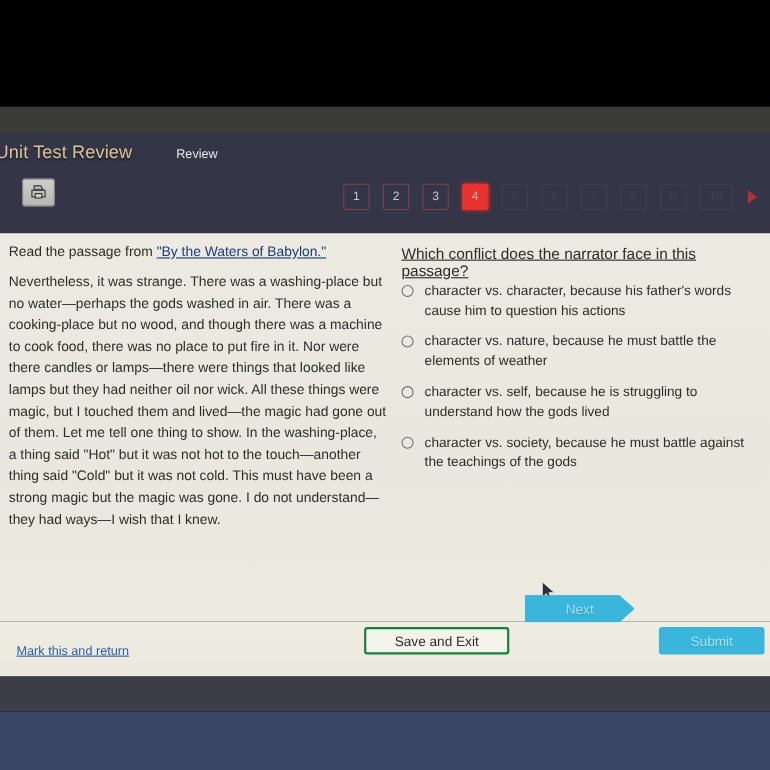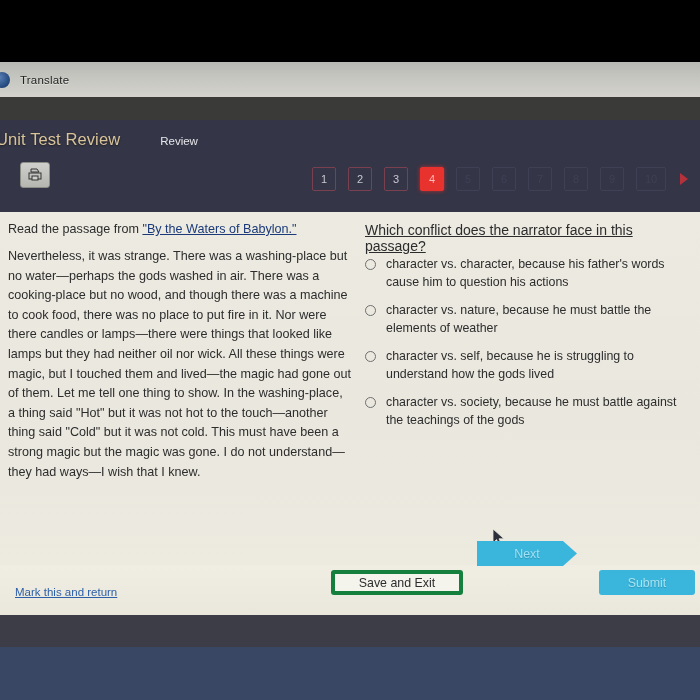--- a/index.html
+++ b/index.html
@@ -97,21 +97,21 @@
   .footer {
     position: absolute; left: 0; top: 565px; width: 700px; height: 50px;
     background: linear-gradient(180deg,#f0eee3 0%, #eae8dd 100%);
   }
   .mark-link {
     position: absolute; left: 5px; top: 21px; font-size: 11.5px;
     color: #2d5fa8; text-decoration: underline; margin-left: 10px;
   }
   .save-exit {
     position: absolute; left: 331px; top: 570px; width: 132px; height: 25px;
-    background: #f4f3ec; border: 4px solid #15803d; border-radius: 3px;
+    background: #f4f3ec; border: 2px solid #15803d; border-radius: 3px;
     display: flex; align-items: center; justify-content: center;
     font-size: 12.4px; color: #2d2d2d;
   }
   .next-btn {
     position: absolute; left: 477px; top: 541px; width: 100px; height: 25px;
     background: #3ab5dc; color: #9fe1f2; font-size: 12.4px;
     display: flex; align-items: center; justify-content: center;
     clip-path: polygon(0 0, 86% 0, 100% 50%, 86% 100%, 0 100%);
     text-shadow: 0 1px 1px rgba(0,0,0,.18);
   }
@@ -126,24 +126,20 @@
   .shelf-dark { position: absolute; left: 0; top: 615px; width: 700px; height: 32px; background: #3c3d47; }
   .shelf { position: absolute; left: 0; top: 647px; width: 700px; height: 53px; background: #3a4764; }
 </style>
 </head>
 <body>
 
 <div id="screen">
 
   <div class="bezel-top"></div>
 
-  <div class="chrome-strip">
-    <span class="translate-icon"></span>
-    <span class="translate-label">Translate</span>
-  </div>
 
   <div class="page-gap"></div>
 
   <div class="assess-header">
     <div class="title-row">
       <span class="assess-title">Unit Test Review</span>
       <span class="assess-status">Review</span>
     </div>
   </div>
 

